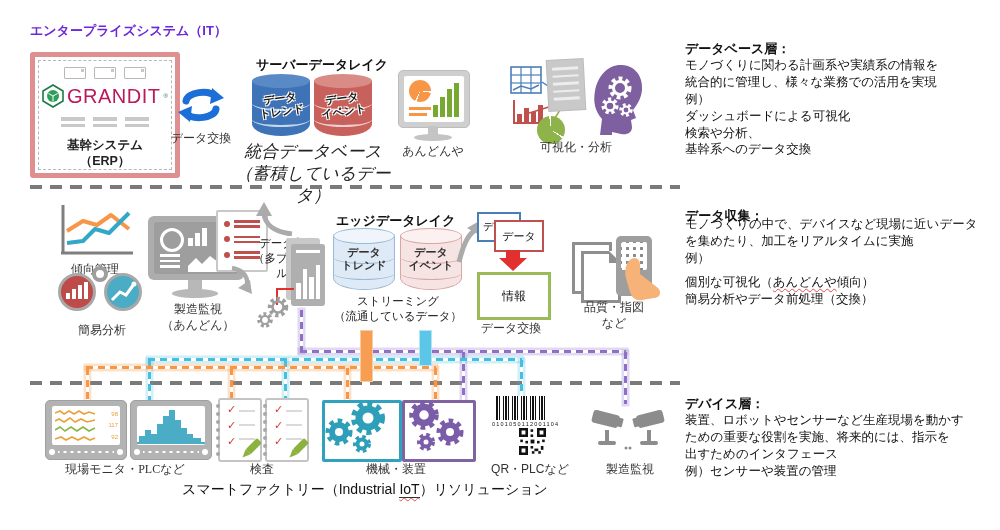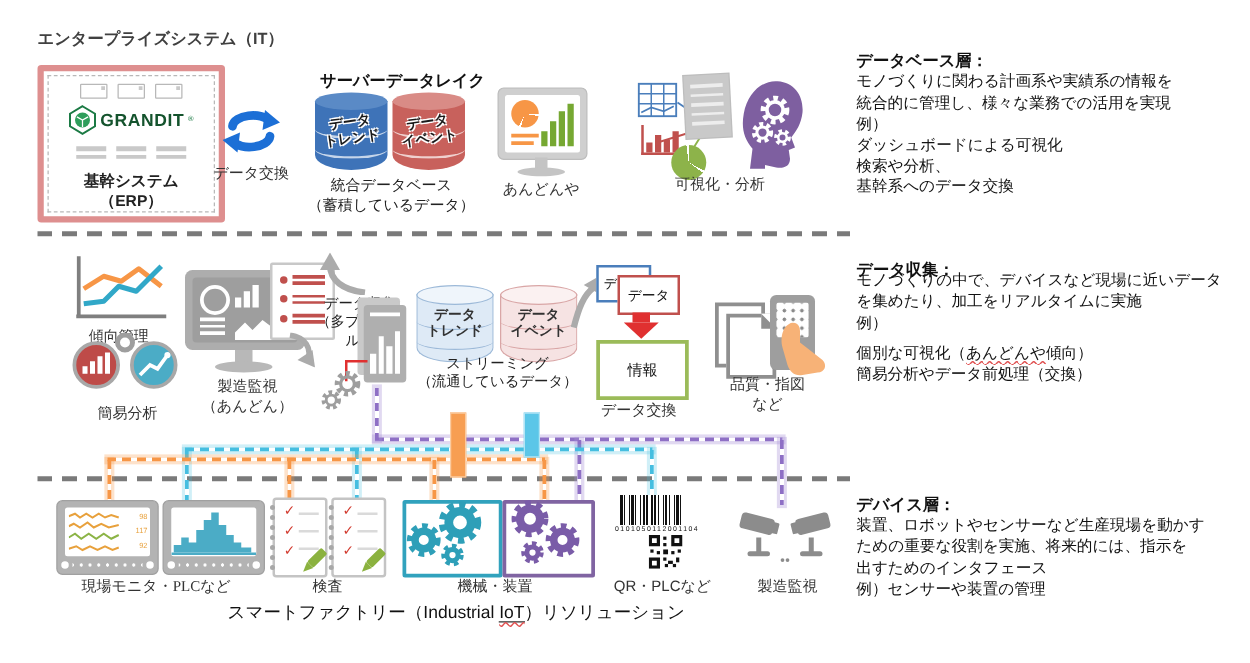--- a/index.html
+++ b/index.html
@@ -26,21 +26,21 @@
   .p-h{background:repeating-linear-gradient(90deg,#8E6FC5 0 7px,transparent 7px 12px);box-shadow:0 0 0 2.5px rgba(170,145,215,.35);}
   .p-v{background:repeating-linear-gradient(180deg,#8E6FC5 0 7px,transparent 7px 12px);box-shadow:0 0 0 2.5px rgba(170,145,215,.35);}
   .bar-o{position:absolute;width:11px;background:#F79E52;border:1px solid #FBCBA0;}
   .bar-c{position:absolute;width:11px;background:#5BC6E8;border:1px solid #B3E4F5;}
   
   #erp-box{border:5px solid #DE8F8F;border-radius:3px;background:#fff;}
   #erp-box::after{content:"";position:absolute;inset:3px;border:1px dashed #B8B8B8;pointer-events:none;}
   .win{width:20px;height:10px;border:1.5px solid #B8B8B8;border-radius:1px;position:relative;}
   .win::after{content:"";position:absolute;right:1px;top:1px;width:3px;height:3px;background:#C9C9C9;}
   .bar2{width:24px;height:3.5px;background:#C9C9C9;margin-bottom:3px;}
-  .grandit-txt{font-size:14px;font-weight:bold;color:#14532d;letter-spacing:.5px;}
+  .grandit-txt{font-size:20px;font-weight:normal;color:#be185d;letter-spacing:.5px;}
   
   .cyl{position:absolute;}
   .cyl .bd{position:absolute;left:0;right:0;top:7px;bottom:0;border-radius:0 0 50% 50%/0 0 12px 12px;}
   .cyl .tp{position:absolute;left:0;right:0;top:0;height:14px;border-radius:50%;}
   .cyl .band{position:absolute;left:0;right:0;height:13px;border-radius:50%;}
   .cyl .lab{position:absolute;left:0;right:0;top:18px;text-align:center;font-size:11px;line-height:1.2;}
   .cyl-blue .bd{background:#3E73B8;} .cyl-blue .tp{background:#5A8AC6;}
   .cyl-blue .band{border-bottom:2px solid rgba(255,255,255,.7);}
   .cyl-red .bd{background:#C8615C;} .cyl-red .tp{background:#D98B86;}
   .cyl-red .band{border-bottom:2px solid rgba(255,255,255,.7);}
@@ -74,21 +74,21 @@
   
   .mbox{background:#fff;border-radius:2px;}
   
   .databox{background:#fff;display:flex;align-items:center;justify-content:center;font-size:10.5px;color:#111;}
   
   #barcode{background:repeating-linear-gradient(90deg,#111 0 2px,#fff 2px 3px,#111 3px 4px,#fff 4px 7px,#111 7px 8px,#fff 8px 9px);}
   .tiny-digits{font-size:5.5px;letter-spacing:1.2px;color:#111;}
   .wavy-red{text-decoration:underline wavy #E05050;text-decoration-thickness:1px;text-underline-offset:2px;}
   .iot{border-bottom:1px solid #333;text-decoration:underline wavy #E05050;text-decoration-thickness:1px;text-underline-offset:3px;}
   .footer-cap{font-size:14px;color:#111;}
-  .red-title{font-size:13px;font-weight:bold;color:#404040;}
+  .red-title{font-size:13px;font-weight:bold;color:#6d28d9;}
 </style>
 </head>
 <body>
 
 <div id="canvas">
 
   <div class="sep" style="left:30px;top:185px;width:650px;"></div>
   <div class="sep" style="left:30px;top:381px;width:650px;"></div>
 
   <div class="dh p-h" style="left:300px;top:350px;width:326px;"></div>
@@ -164,21 +164,21 @@
 トレンド</div>
   </div>
   <div class="cyl cyl-solid cyl-red" style="left:314px;top:74px;width:58px;height:62px;">
     <div class="bd"></div>
       <div class="band" style="top:22px;"></div>
       <div class="band" style="top:38px;"></div>
       <div class="tp"></div>
     <div class="lab pre">データ
 イベント</div>
   </div>
-  <div class="abs pre ctr" style="left:234px;top:141px;width:158px;font-size:12px;line-height:1.3;">統合データベース
+  <div class="abs pre ctr" style="left:234px;top:141px;width:158px;font-size:17px;line-height:1.3;font-style:italic;">統合データベース
 （蓄積しているデータ）</div>
 
   <div class="abs mon-frame" style="left:398px;top:70px;width:70px;height:56px;">
     <div class="mon-screen">
       <div style="position:absolute;left:5px;top:4px;width:22px;height:22px;border-radius:50%;background:conic-gradient(#F79646 0 92deg,#fff 92deg 100deg,#F79646 100deg 198deg,#fff 198deg 206deg,#F79646 206deg 360deg);"></div>
       <div style="position:absolute;left:5px;top:31px;width:22px;height:2.5px;background:#F79646;"></div>
       <div style="position:absolute;left:5px;top:37px;width:18px;height:2.5px;background:#F79646;"></div>
       <div style="position:absolute;right:5px;top:6px;bottom:5px;width:26px;display:flex;gap:2px;align-items:flex-end;">
         <div class="gbar" style="height:12px;"></div>
           <div class="gbar" style="height:20px;"></div>
@@ -332,41 +332,42 @@
   <div class="abs" style="left:276px;top:288px;width:16px;height:15px;border-left:2.5px solid #E03030;border-top:2.5px solid #E03030;"></div>
   <svg class="abs" style="left:256px;top:296px;" width="34" height="34" viewBox="0 0 34 34">
     <g fill="none" stroke="#9E9E9E">
       <circle cx="22" cy="11" r="8" stroke-width="4.5" stroke-dasharray="3.2 2.8"></circle>
         <circle cx="22" cy="11" r="5.5" stroke-width="2.6"></circle>
       <circle cx="9" cy="24" r="6" stroke-width="3.6" stroke-dasharray="2.8 2.4"></circle>
         <circle cx="9" cy="24" r="4" stroke-width="2.2"></circle>
     </g>
   </svg>
 
+  <div class="abs ttl" style="left:336px;top:212px;">エッジデータレイク</div>
   <div class="cyl cyl-light cyl-lblue" style="left:333px;top:228px;width:62px;height:62px;">
     <div class="bd"></div>
       <div class="band" style="top:22px;"></div>
       <div class="band" style="top:38px;"></div>
       <div class="tp"></div>
     <div class="lab pre">データ
 トレンド</div>
   </div>
   <div class="cyl cyl-light cyl-lpink" style="left:400px;top:228px;width:62px;height:62px;">
     <div class="bd"></div>
       <div class="band" style="top:22px;"></div>
       <div class="band" style="top:38px;"></div>
       <div class="tp"></div>
     <div class="lab pre">データ
 イベント</div>
   </div>
   <svg class="abs" style="left:455px;top:220px;" width="28" height="44" viewBox="0 0 28 44">
     <path d="M4 42 C8 26 12 16 20 10" stroke="#ABABAB" stroke-width="5" fill="none"></path>
     <polygon points="12,8 26,0 26,16" fill="#ABABAB"></polygon>
   </svg>
-  <div class="abs pre ctr" style="left:316px;top:284px;width:164px;font-size:11.5px;line-height:1.3;">ストリーミング
+  <div class="abs pre ctr" style="left:316px;top:294px;width:164px;font-size:11.5px;line-height:1.3;">ストリーミング
 （流通しているデータ）</div>
 
   <div class="abs databox" style="left:477px;top:212px;width:40px;height:26px;border:2px solid #4A7EBB;">
       <span>データ</span>
     </div>
   <div class="abs databox" style="left:494px;top:220px;width:46px;height:28px;border:2px solid #C0504D;font-size:11px;">
       <span>データ</span>
     </div>
   <div class="abs" style="left:506px;top:250px;width:14px;height:8px;background:#E03030;"></div>
   <div class="abs" style="left:499px;top:258px;width:0;height:0;border-left:14px solid transparent;border-right:14px solid transparent;border-top:13px solid #E03030;"></div>

